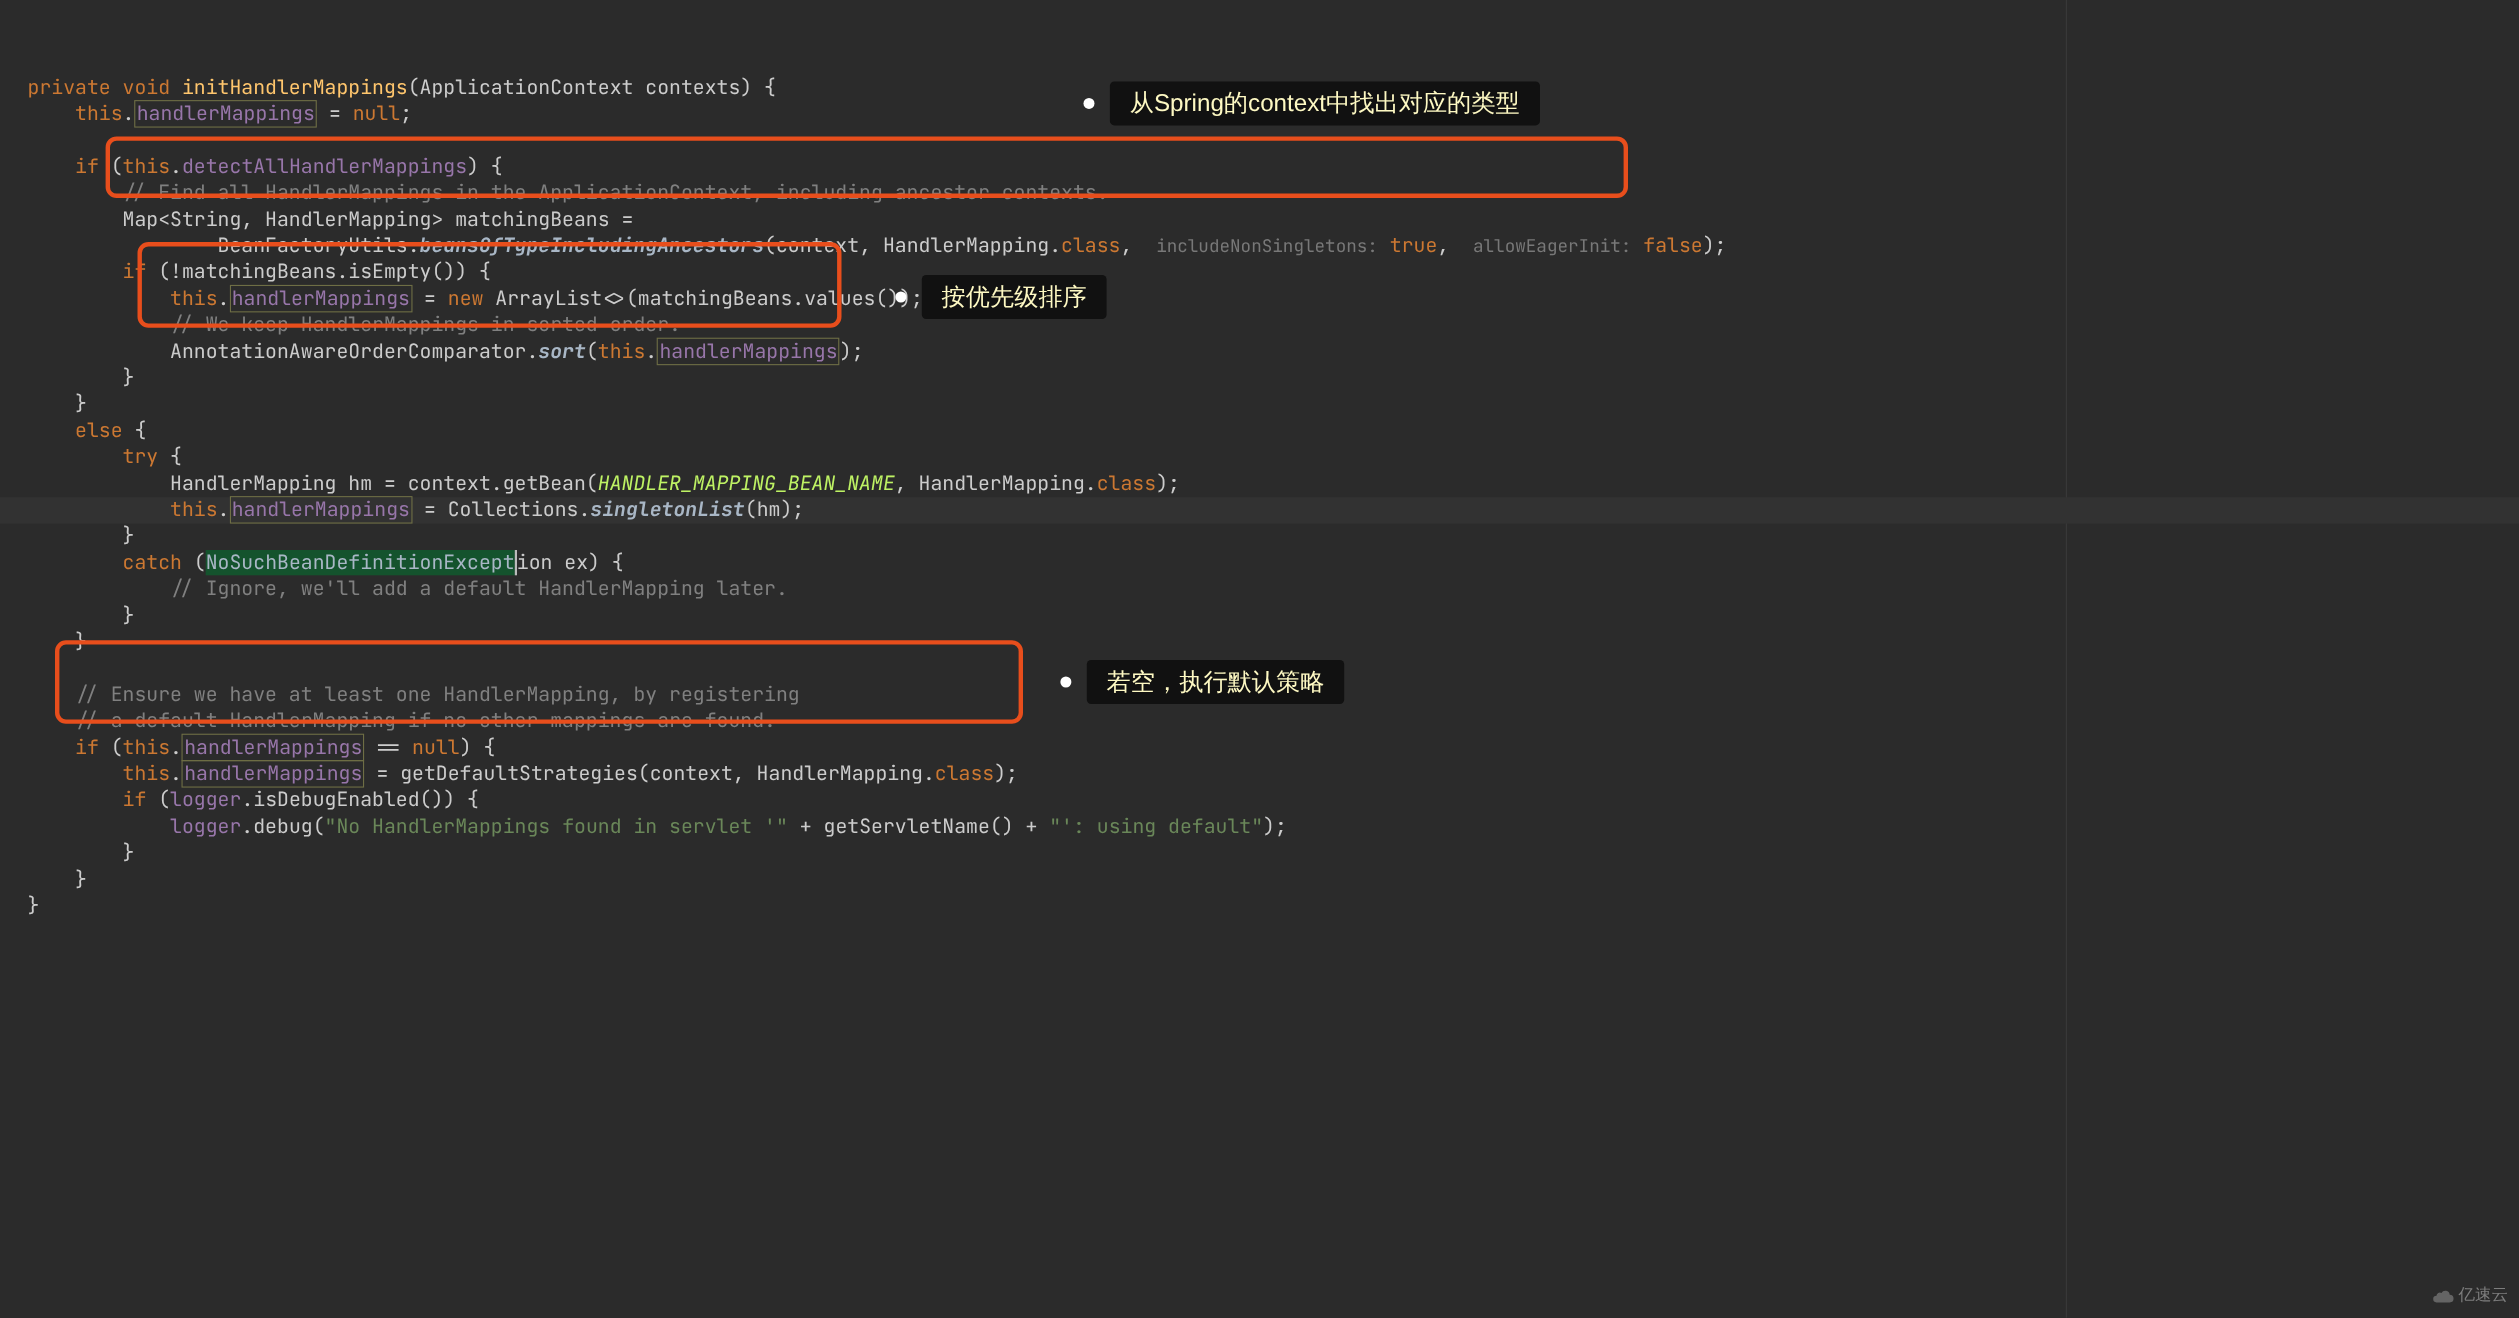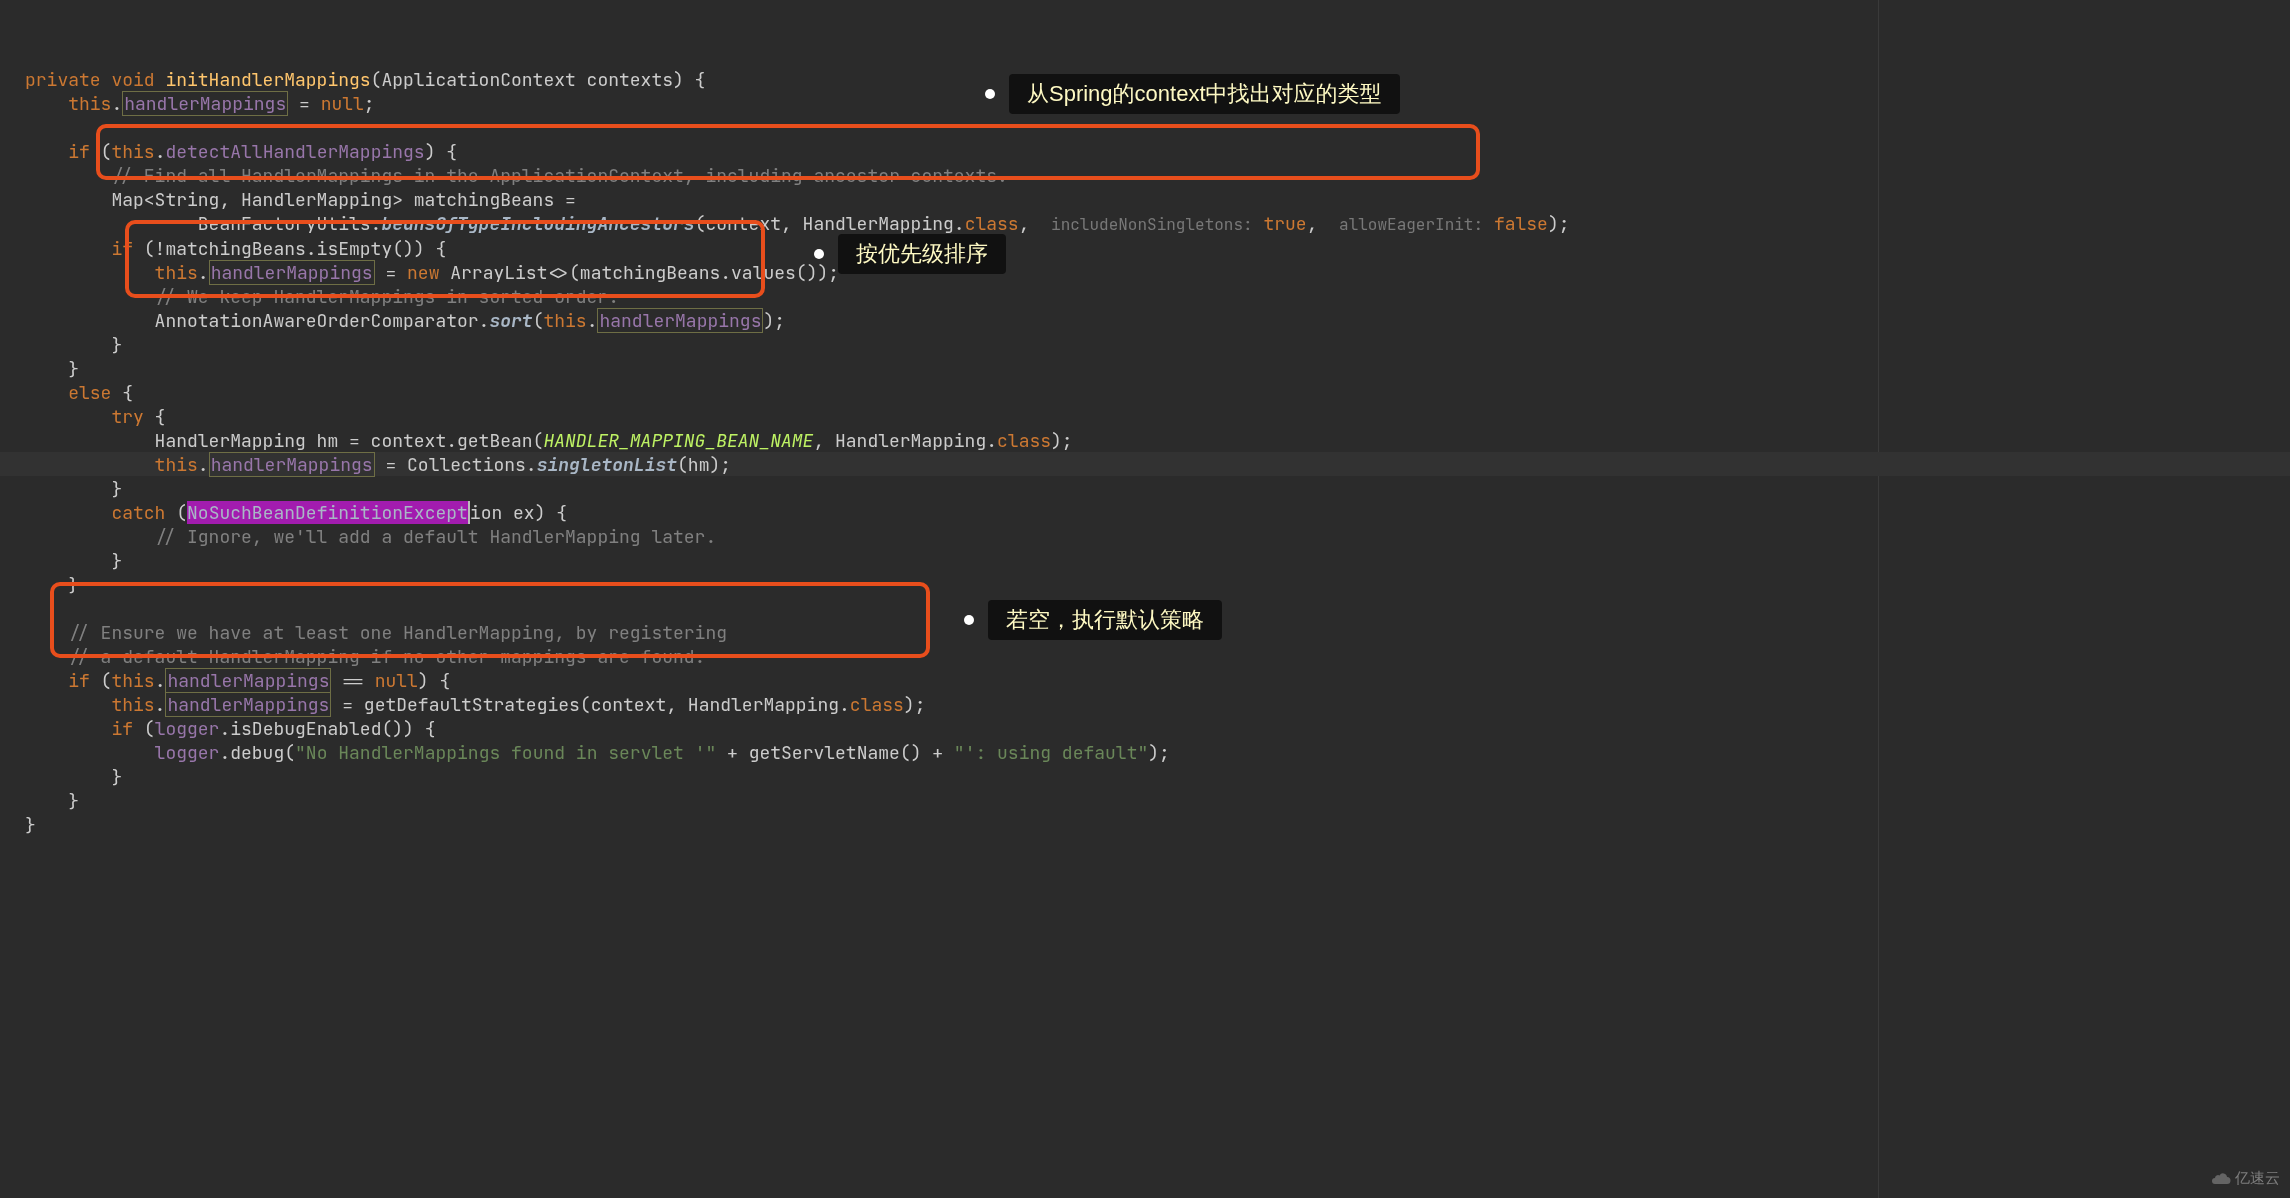--- a/index.html
+++ b/index.html
@@ -31,21 +31,21 @@
     .kw { color: #cc7832; }
     .method-decl { color: #ffc66d; }
     .field { color: #9876aa; }
     .field-boxed { color: #9876aa; border: 1px solid #6e6e45; padding: 0 1px; }
     .str { color: #6a8759; }
     .comment { color: #808080; }
     .static-italic { color: #a9b7c6; font-style: italic; font-weight: bold; }
     .const-italic { color: #bef264; font-style: italic; }
     .param-hint { color: #787878; font-size: 16px; }
     .white { color: #cccccc; }
-    .sel { background: #a21caf; color: #a9b7c6; }
+    .sel { background: #14532d; color: #a9b7c6; }
     .cursor { border-left: 2px solid #bbbbbb; }
 
     .annotation-box {
       position: absolute;
       border: 4px solid #e84e1c;
       border-radius: 10px;
       z-index: 5;
       pointer-events: none;
     }
     .annotation-label {
@@ -128,21 +128,21 @@
             <span class="field">logger</span><span class="white">.debug(</span><span class="str">"No HandlerMappings found in servlet '"</span><span class="white"> + getServletName() + </span><span class="str">"': using default"</span><span class="white">);</span>
         <span class="white">}</span>
     <span class="white">}</span>
 <span class="white">}</span></div>
 </div>
 
 <div class="annotation-box" style="left:96px; top:124px; width:1384px; height:56px;"></div>
 <div class="annotation-label" style="left:1009px; top:74px;">从Spring的context中找出对应的类型</div>
 
 <div class="annotation-box" style="left:125px; top:220px; width:640px; height:78px;"></div>
-<div class="annotation-label" style="left:838px; top:234px;">按优先级排序</div>
+<div class="annotation-label" style="left:838px; top:250px;">按优先级排序</div>
 
 <div class="annotation-box" style="left:50px; top:582px; width:880px; height:76px;"></div>
 <div class="annotation-label" style="left:988px; top:600px;">若空，执行默认策略</div>
 
 <div class="watermark">
   <svg width="20" height="14" viewBox="0 0 20 14">
       <path fill="#a0a0a0" d="M16 6a4 4 0 00-7.5-1.5A3 3 0 004 7a3 3 0 000 6h12a3.5 3.5 0 000-7z"></path>
     </svg>
   <span>亿速云</span>
 </div>

